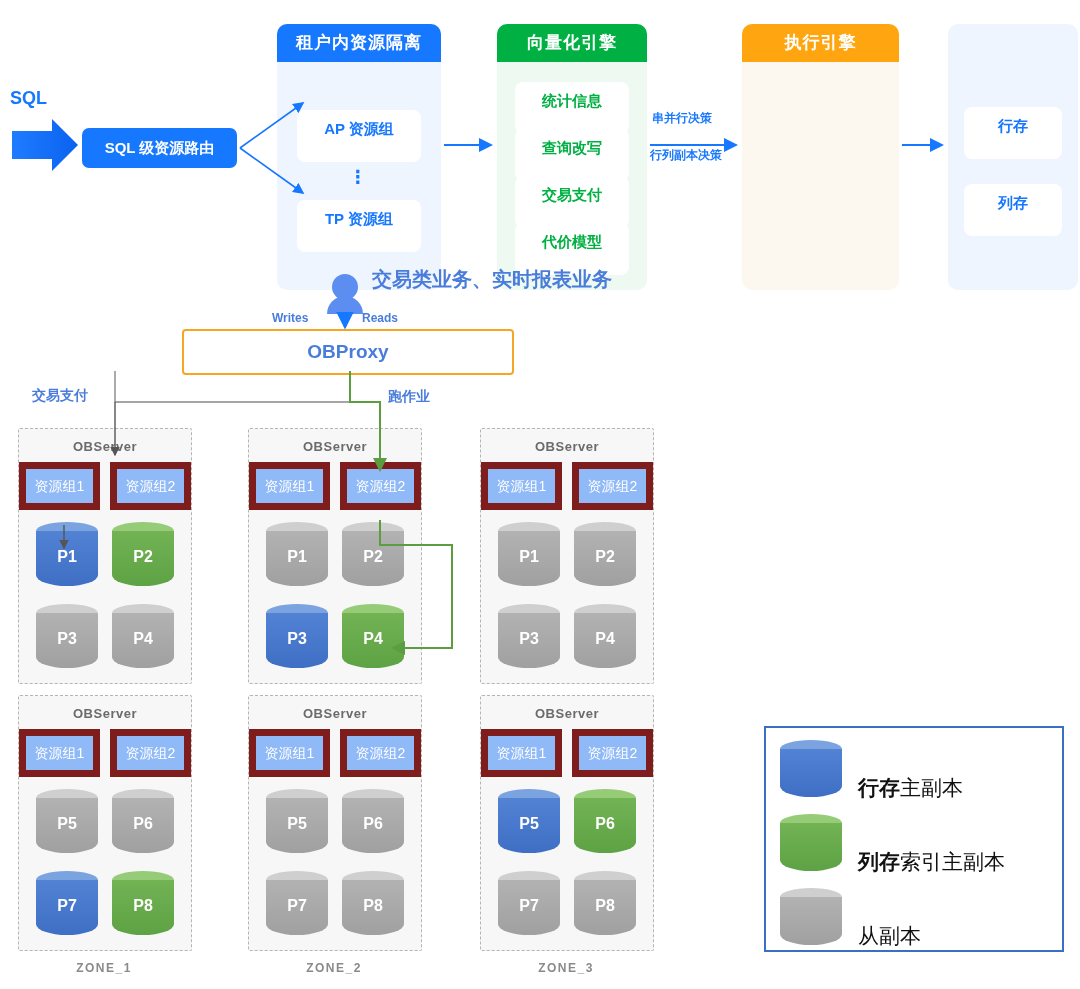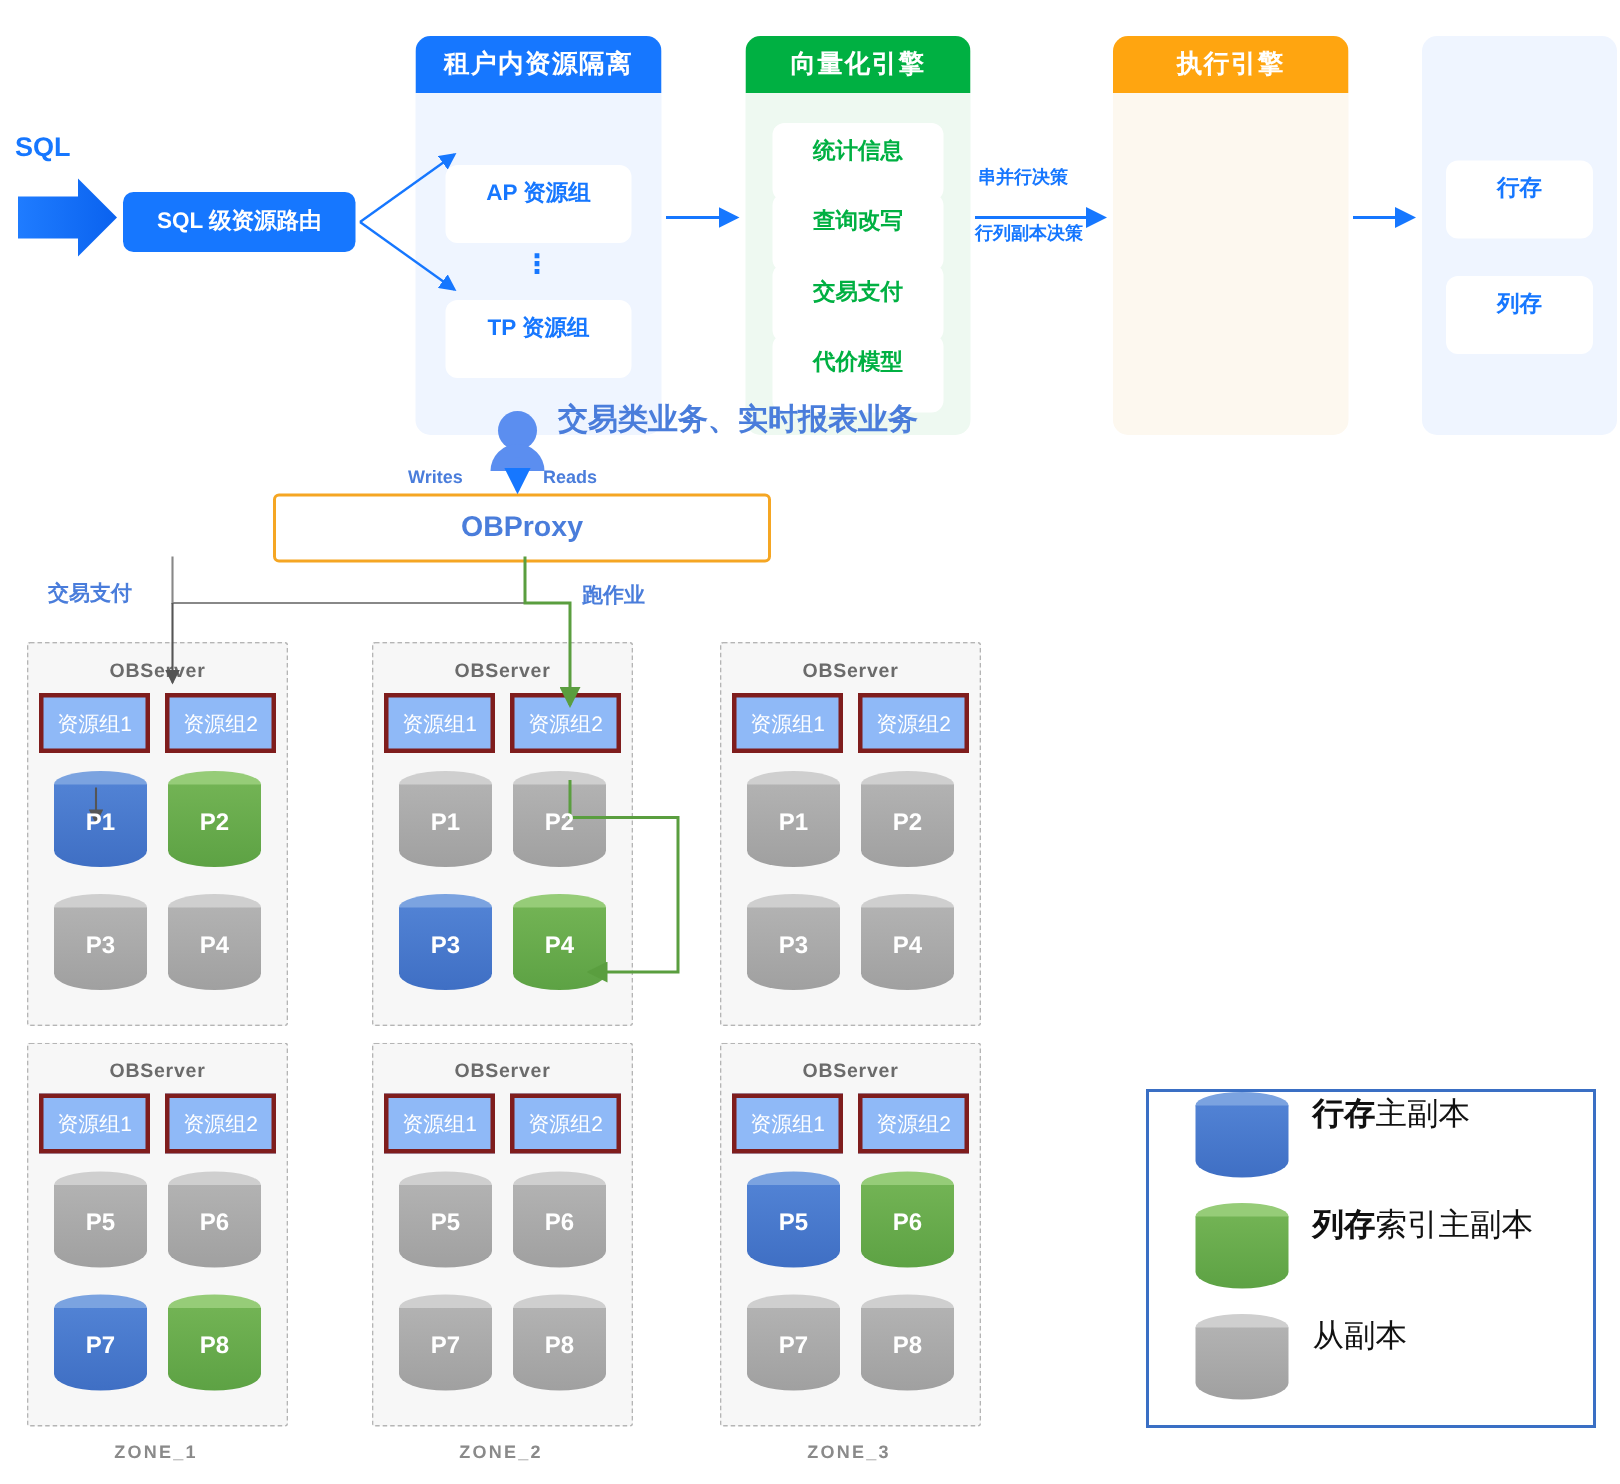--- a/index.html
+++ b/index.html
@@ -47,21 +47,21 @@
   .branch-label{color:#4a7ddb;font-size:14px;font-weight:bold;}
 
   
   .zone-col{position:absolute;top:428px;width:200px;background:#f7f7f7;}
   .observer{position:absolute;left:14px;width:172px;border:1px dashed #b5b5b5;
             background:#f7f7f7;border-radius:2px;}
   .obs-title{text-align:center;color:#6b6b6b;font-size:13px;font-weight:bold;
              letter-spacing:.5px;padding-top:10px;}
   .rg-row{display:flex;justify-content:center;gap:10px;margin-top:8px;}
   .rg{width:68px;height:34px;line-height:34px;text-align:center;color:#fff;
-      font-size:14px;background:#8fb9f7;border:3px solid #7f1d1d;}
+      font-size:14px;background:#8fb9f7;border:7px solid #7f1d1d;}
   .cyl-row{display:flex;justify-content:center;gap:14px;margin-top:12px;}
 
   
   .cyl{position:relative;width:62px;height:70px;}
   .cyl .body{position:absolute;left:0;top:9px;width:62px;height:55px;border-radius:0 0 31px 31px/0 0 11px 11px;}
   .cyl .top{position:absolute;left:0;top:0;width:62px;height:18px;border-radius:50%;}
   .cyl .lbl{position:absolute;left:0;top:26px;width:62px;text-align:center;
             color:#fff;font-size:16px;font-weight:bold;z-index:3;}
   .c-gray .body{background:linear-gradient(180deg,#b2b2b2,#a0a0a0);}
   .c-gray .top{background:#cfcfcf;}
@@ -69,21 +69,21 @@
   .c-blue .top{background:#7ba3e0;}
   .c-green .body{background:linear-gradient(180deg,#72b354,#5da244);}
   .c-green .top{background:#96cc78;}
 
   .zone-name{position:absolute;top:961px;width:200px;text-align:center;
              color:#8a8a8a;font-size:12px;font-weight:bold;letter-spacing:1.5px;}
 
   
   .legend{position:absolute;left:764px;top:726px;width:296px;height:222px;
           border:2px solid #3a6fc4;background:#fff;}
-  .lg-row{display:flex;align-items:flex-start;height:74px;padding-left:31px;}
+  .lg-row{display:flex;align-items:flex-end;height:74px;padding-left:14px;}
   .lg-cyl{width:62px;height:62px;position:relative;margin-right:16px;}
   .lg-cyl .body{position:absolute;left:0;top:9px;width:62px;height:48px;border-radius:0 0 31px 31px/0 0 11px 11px;}
   .lg-cyl .top{position:absolute;left:0;top:0;width:62px;height:18px;border-radius:50%;}
   .lg-text{font-size:21px;color:#111;}
   .lg-strong{font-weight:bold;}
 
   svg.overlay{position:absolute;left:0;top:0;width:1080px;height:989px;pointer-events:none;}
 </style>
 </head>
 <body>

